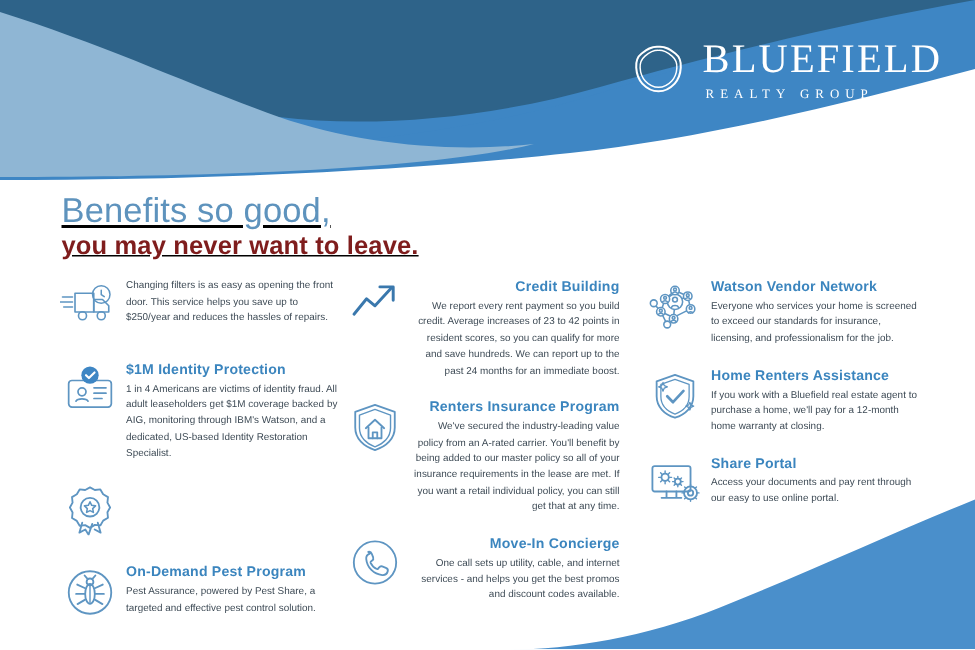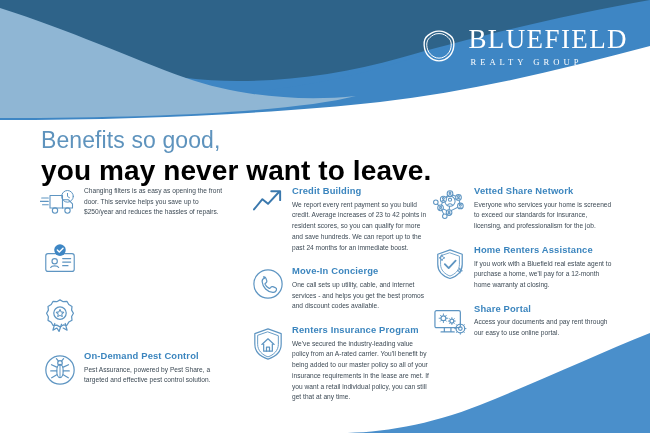--- a/index.html
+++ b/index.html
@@ -59,47 +59,48 @@
     margin-top: 5px;
     padding-left: 2px;
   }
 
   
   #headline {
     position: absolute;
     left: 41px;
     top: 126px;
     line-height: 1.22;
+    text-decoration: underline;
   }
   .headline-line1 {
     font-size: 23px;
     color: #5E93BD;
     font-weight: 400;
     letter-spacing: 0.1px;
   }
   .headline-line2 {
-    font-size: 28px;
-    color: #000000;
+    font-size: 17px;
+    color: #7f1d1d;
     font-weight: bold;
     letter-spacing: 0.1px;
   }
 
   
   #columns {
     position: absolute;
     left: 0;
     top: 186px;
     width: 650px;
   }
   .column {
     position: absolute;
     top: 0;
   }
   #col-1 { left: 38px;  width: 190px; }
-  #col-2 { left: 246px; width: 185px; }
+  #col-2 { left: 228px; width: 185px; text-align: right; }
   #col-3 { left: 428px; width: 185px; }
 
   .benefit {
     display: flex;
     align-items: flex-start;
     margin-bottom: 13px;
   }
   .benefit-icon {
     flex: 0 0 auto;
     width: 44px;
@@ -206,20 +207,24 @@
         <div class="benefit-icon">
           <svg width="36" height="32" viewBox="0 0 40 36" fill="none" stroke="#5E95C2" stroke-width="1.3" stroke-linecap="round" stroke-linejoin="round">
             <rect x="4" y="12" width="32" height="20" rx="2.5"></rect>
             <circle cx="14" cy="20.5" r="3"></circle>
             <path d="M9.5 27.5 c1.2-2.4 7.8-2.4 9 0"></path>
             <path d="M23 17.5 h9 M23 21.5 h9 M23 25.5 h6"></path>
             <circle cx="20" cy="8" r="6.5" fill="#3E86C4" stroke="none"></circle>
             <path d="M17 8 l2.2 2.2 L23.4 6" stroke="#ffffff" stroke-width="1.6"></path>
           </svg>
         </div>
+        <div class="benefit-body">
+          <div class="benefit-title">$1M Identity Protection</div>
+          <div class="benefit-desc">1 in 4 Americans are victims of identity fraud. All adult leaseholders get $1M coverage backed by AIG, monitoring through IBM's Watson, and a dedicated, US-based Identity Restoration Specialist.</div>
+        </div>
       </div>
 
       <div class="benefit">
         <div class="benefit-icon">
           <svg width="34" height="34" viewBox="0 0 36 36" fill="none" stroke="#5E95C2" stroke-width="1.3" stroke-linecap="round" stroke-linejoin="round">
             <path d="M18 2 l3.4 1.9 3.9-.4 2 3.4 3.4 2-.4 3.9 1.9 3.4-1.9 3.4.4 3.9-3.4 2-2 3.4-3.9-.4L18 30.6l-3.4-1.9-3.9.4-2-3.4-3.4-2 .4-3.9L3.8 16.2l1.9-3.4-.4-3.9 3.4-2 2-3.4 3.9.4z"></path>
             <circle cx="18" cy="16" r="6.6"></circle>
             <path d="M18 12.2 l1.2 2.5 2.7.4-2 1.9.5 2.7-2.4-1.3-2.4 1.3.5-2.7-2-1.9 2.7-.4z" stroke-width="1.1"></path>
             <path d="M12.5 27 l-2 7 4.2-2.2 2.3 3.6 2.6-7.6 M23.5 27 l2 7-4.2-2.2"></path>
           </svg>
@@ -232,68 +237,68 @@
             <circle cx="18" cy="18" r="15"></circle>
             <ellipse cx="18" cy="19" rx="3.4" ry="7"></ellipse>
             <circle cx="18" cy="10.5" r="2.4"></circle>
             <path d="M16.4 8.6 l-2.2-2.6 M19.6 8.6 l2.2-2.6"></path>
             <path d="M14.6 15 l-5.6-2.6 M14.6 19 l-6.4 0 M14.6 23 l-5.4 3.2"></path>
             <path d="M21.4 15 l5.6-2.6 M21.4 19 l6.4 0 M21.4 23 l5.4 3.2"></path>
             <path d="M18 13 v12" stroke-width="1"></path>
           </svg>
         </div>
         <div class="benefit-body">
-          <div class="benefit-title">On-Demand Pest Control</div>
+          <div class="benefit-title">On-Demand Pest Program</div>
           <div class="benefit-desc">Pest Assurance, powered by Pest Share, a targeted and effective pest control solution.</div>
         </div>
       </div>
 
     </div>
 
     <div class="column" id="col-2">
 
       <div class="benefit">
         <div class="benefit-icon">
           <svg width="34" height="28" viewBox="0 0 36 30" fill="none" stroke="#3A78AD" stroke-width="2.1" stroke-linecap="round" stroke-linejoin="round">
             <path d="M3 23 L12 12 L18 17 L30 4"></path>
             <path d="M21.5 3.5 L31 3.5 L31 13"></path>
           </svg>
         </div>
         <div class="benefit-body">
           <div class="benefit-title">Credit Building</div>
           <div class="benefit-desc">We report every rent payment so you build credit. Average increases of 23 to 42 points in resident scores, so you can qualify for more and save hundreds. We can report up to the past 24 months for an immediate boost.</div>
-        </div>
-      </div>
-
-      <div class="benefit">
-        <div class="benefit-icon">
-          <svg width="32" height="32" viewBox="0 0 34 34" fill="none" stroke="#5E95C2" stroke-width="1.3" stroke-linecap="round" stroke-linejoin="round">
-            <circle cx="17" cy="17" r="15"></circle>
-            <path d="M12.2 9.5 c1.3-.4 2.1.2 2.5 1.3 l1 2.6 c.3.9.1 1.6-.7 2.2 l-1 .8 c-.2.2-.2.5-.1.8 .9 2 2.4 3.5 4.4 4.4 .3.1.6.1.8-.1 l.8-1 c.6-.8 1.3-1 2.2-.7 l2.6 1 c1.1.4 1.7 1.2 1.3 2.5 -.5 1.7-2 2.8-3.9 2.6 -6-.6-10.7-5.3-11.3-11.3 -.2-1.9.9-3.4 2.6-3.9z"></path>
-          </svg>
-        </div>
-        <div class="benefit-body">
-          <div class="benefit-title">Move-In Concierge</div>
-          <div class="benefit-desc">One call sets up utility, cable, and internet services - and helps you get the best promos and discount codes available.</div>
         </div>
       </div>
 
       <div class="benefit">
         <div class="benefit-icon">
           <svg width="32" height="34" viewBox="0 0 34 36" fill="none" stroke="#5E95C2" stroke-width="1.3" stroke-linecap="round" stroke-linejoin="round">
             <path d="M17 2 L31 7 v11 c0 8-6 13.5-14 16-8-2.5-14-8-14-16V7z"></path>
             <path d="M17 5.2 L28 9.2 v9.2 c0 6.6-5 11.2-11 13.3-6-2.1-11-6.7-11-13.3V9.2z" stroke-width="1"></path>
             <path d="M10.5 18.5 L17 12.5 l6.5 6"></path>
             <path d="M12.4 18 v7.6 h9.2 V18"></path>
             <path d="M15.4 25.6 v-4.2 h3.2 v4.2"></path>
           </svg>
         </div>
         <div class="benefit-body">
           <div class="benefit-title">Renters Insurance Program</div>
           <div class="benefit-desc">We've secured the industry-leading value policy from an A-rated carrier. You'll benefit by being added to our master policy so all of your insurance requirements in the lease are met. If you want a retail individual policy, you can still get that at any time.</div>
+        </div>
+      </div>
+
+      <div class="benefit">
+        <div class="benefit-icon">
+          <svg width="32" height="32" viewBox="0 0 34 34" fill="none" stroke="#5E95C2" stroke-width="1.3" stroke-linecap="round" stroke-linejoin="round">
+            <circle cx="17" cy="17" r="15"></circle>
+            <path d="M12.2 9.5 c1.3-.4 2.1.2 2.5 1.3 l1 2.6 c.3.9.1 1.6-.7 2.2 l-1 .8 c-.2.2-.2.5-.1.8 .9 2 2.4 3.5 4.4 4.4 .3.1.6.1.8-.1 l.8-1 c.6-.8 1.3-1 2.2-.7 l2.6 1 c1.1.4 1.7 1.2 1.3 2.5 -.5 1.7-2 2.8-3.9 2.6 -6-.6-10.7-5.3-11.3-11.3 -.2-1.9.9-3.4 2.6-3.9z"></path>
+          </svg>
+        </div>
+        <div class="benefit-body">
+          <div class="benefit-title">Move-In Concierge</div>
+          <div class="benefit-desc">One call sets up utility, cable, and internet services - and helps you get the best promos and discount codes available.</div>
         </div>
       </div>
 
     </div>
 
     <div class="column" id="col-3">
 
       <div class="benefit">
         <div class="benefit-icon">
           <svg width="36" height="34" viewBox="0 0 38 36" fill="none" stroke="#5E95C2" stroke-width="1.1" stroke-linecap="round" stroke-linejoin="round">
@@ -317,21 +322,21 @@
             <circle cx="30" cy="18.3" r="1"></circle>
             <path d="M28.4 21.8 c.4-1 2.8-1 3.2 0"></path>
             <circle cx="18" cy="26" r="3" fill="#ffffff"></circle>
             <circle cx="18" cy="25.3" r="1"></circle>
             <path d="M16.4 27.8 c.4-1 2.8-1 3.2 0"></path>
             <circle cx="4" cy="15" r="2.4" fill="#ffffff"></circle>
             <circle cx="13.5" cy="30" r="2.4" fill="#ffffff"></circle>
           </svg>
         </div>
         <div class="benefit-body">
-          <div class="benefit-title">Vetted Share Network</div>
+          <div class="benefit-title">Watson Vendor Network</div>
           <div class="benefit-desc">Everyone who services your home is screened to exceed our standards for insurance, licensing, and professionalism for the job.</div>
         </div>
       </div>
 
       <div class="benefit">
         <div class="benefit-icon">
           <svg width="32" height="34" viewBox="0 0 34 36" fill="none" stroke="#5E95C2" stroke-width="1.3" stroke-linecap="round" stroke-linejoin="round">
             <path d="M17 3 L30 7.6 v10.6 c0 7.6-5.6 12.8-13 15.2-7.4-2.4-13-7.6-13-15.2V7.6z"></path>
             <path d="M17 6.2 L27 9.7 v8.7 c0 6.2-4.6 10.4-10 12.4-5.4-2-10-6.2-10-12.4V9.7z" stroke-width="0.9"></path>
             <path d="M11.5 18.2 L15.6 22.4 L23 14.4" stroke-width="1.9"></path>

